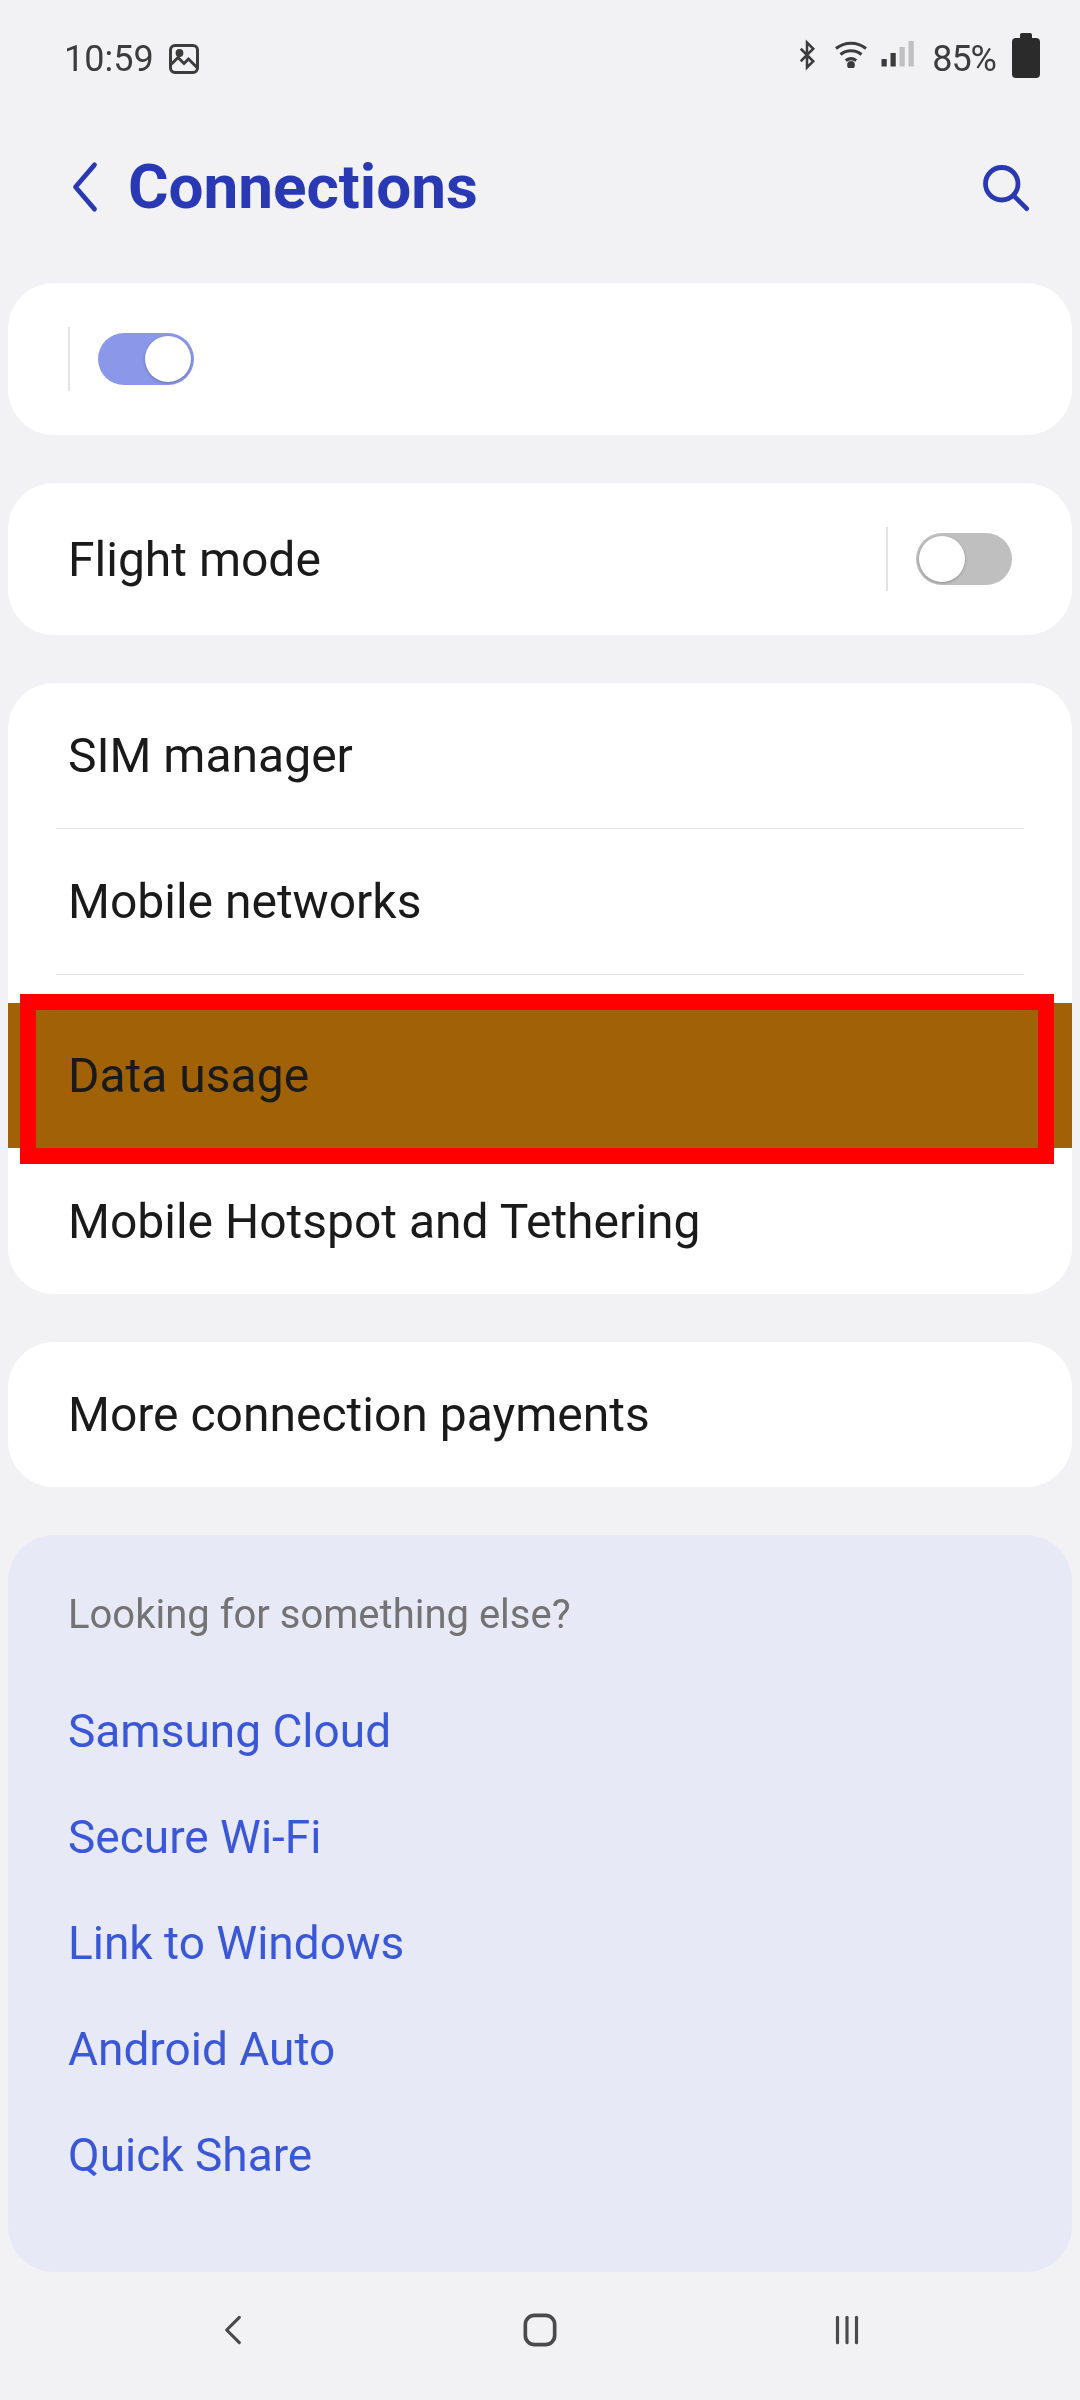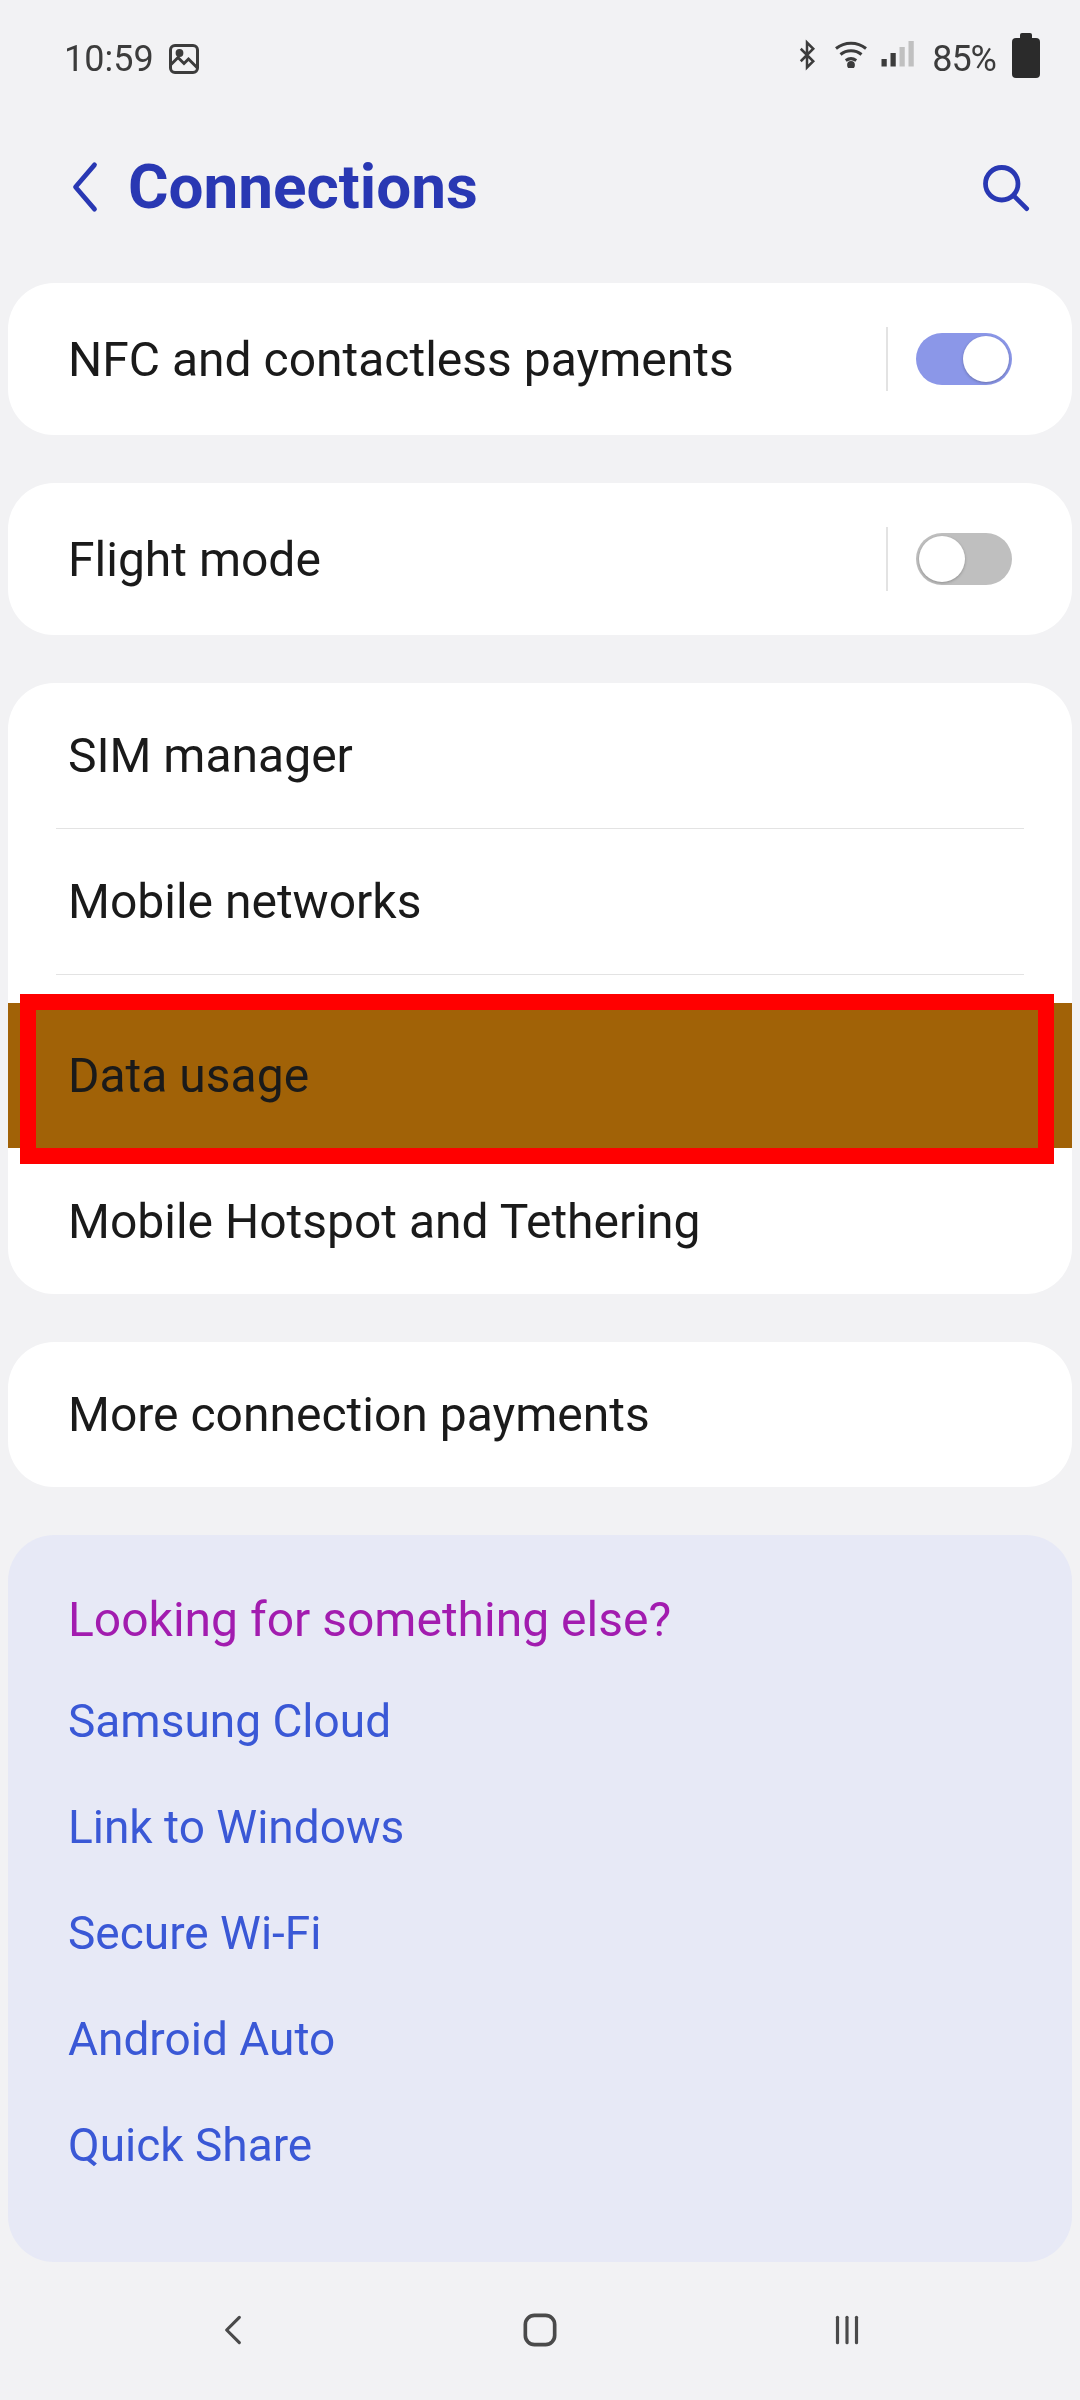--- a/index.html
+++ b/index.html
@@ -113,21 +113,21 @@
   }
 
   
   .sugg-card {
     background: #e7e9f6;
     border-radius: 46px;
     margin: 0 8px 60px 8px;
     padding: 56px 60px 64px 60px;
   }
   .sugg-title {
-    font-size: 48px; color: #a21caf; margin-bottom: 20px;
+    font-size: 40px; color: #737373; margin-bottom: 40px;
   }
   .sugg-link {
     display: block; font-size: 46px; color: #3a58d6;
     padding: 26px 0;
   }
 
   
   .nav-bar {
     position: absolute;
     bottom: 0; left: 0; right: 0;
@@ -192,21 +192,20 @@
   <div class="search-btn">
     <svg width="52" height="52" viewBox="0 0 24 24" fill="none" stroke="#2938b3" stroke-width="2.2" stroke-linecap="round">
       <circle cx="10.5" cy="10.5" r="7.5"></circle>
       <path d="M16 16 L22 22"></path>
     </svg>
   </div>
 </div>
 
 <div class="card card-tight">
   <div class="row">
-    <span class="row-label">NFC and contactless payments</span>
     <div class="toggle-wrap">
       <div class="toggle-sep"></div>
       <div class="toggle on">
           <div class="knob"></div>
         </div>
     </div>
   </div>
 </div>
 
 <div class="card card-tight">
@@ -241,22 +240,22 @@
 
 <div class="card">
   <div class="row">
     <span class="row-label">More connection payments</span>
   </div>
 </div>
 
 <div class="sugg-card">
   <div class="sugg-title">Looking for something else?</div>
   <a class="sugg-link">Samsung Cloud</a>
+  <a class="sugg-link">Secure Wi-Fi</a>
   <a class="sugg-link">Link to Windows</a>
-  <a class="sugg-link">Secure Wi-Fi</a>
   <a class="sugg-link">Android Auto</a>
   <a class="sugg-link">Quick Share</a>
 </div>
 
 <div class="red-frame"></div>
 
 <div class="nav-bar">
   <div class="nav-btn">
     <svg width="38" height="38" viewBox="0 0 24 24" fill="none" stroke="#4a4a4a" stroke-width="2" stroke-linecap="round" stroke-linejoin="round">
       <path d="M16 4 L8 12 L16 20"></path>

